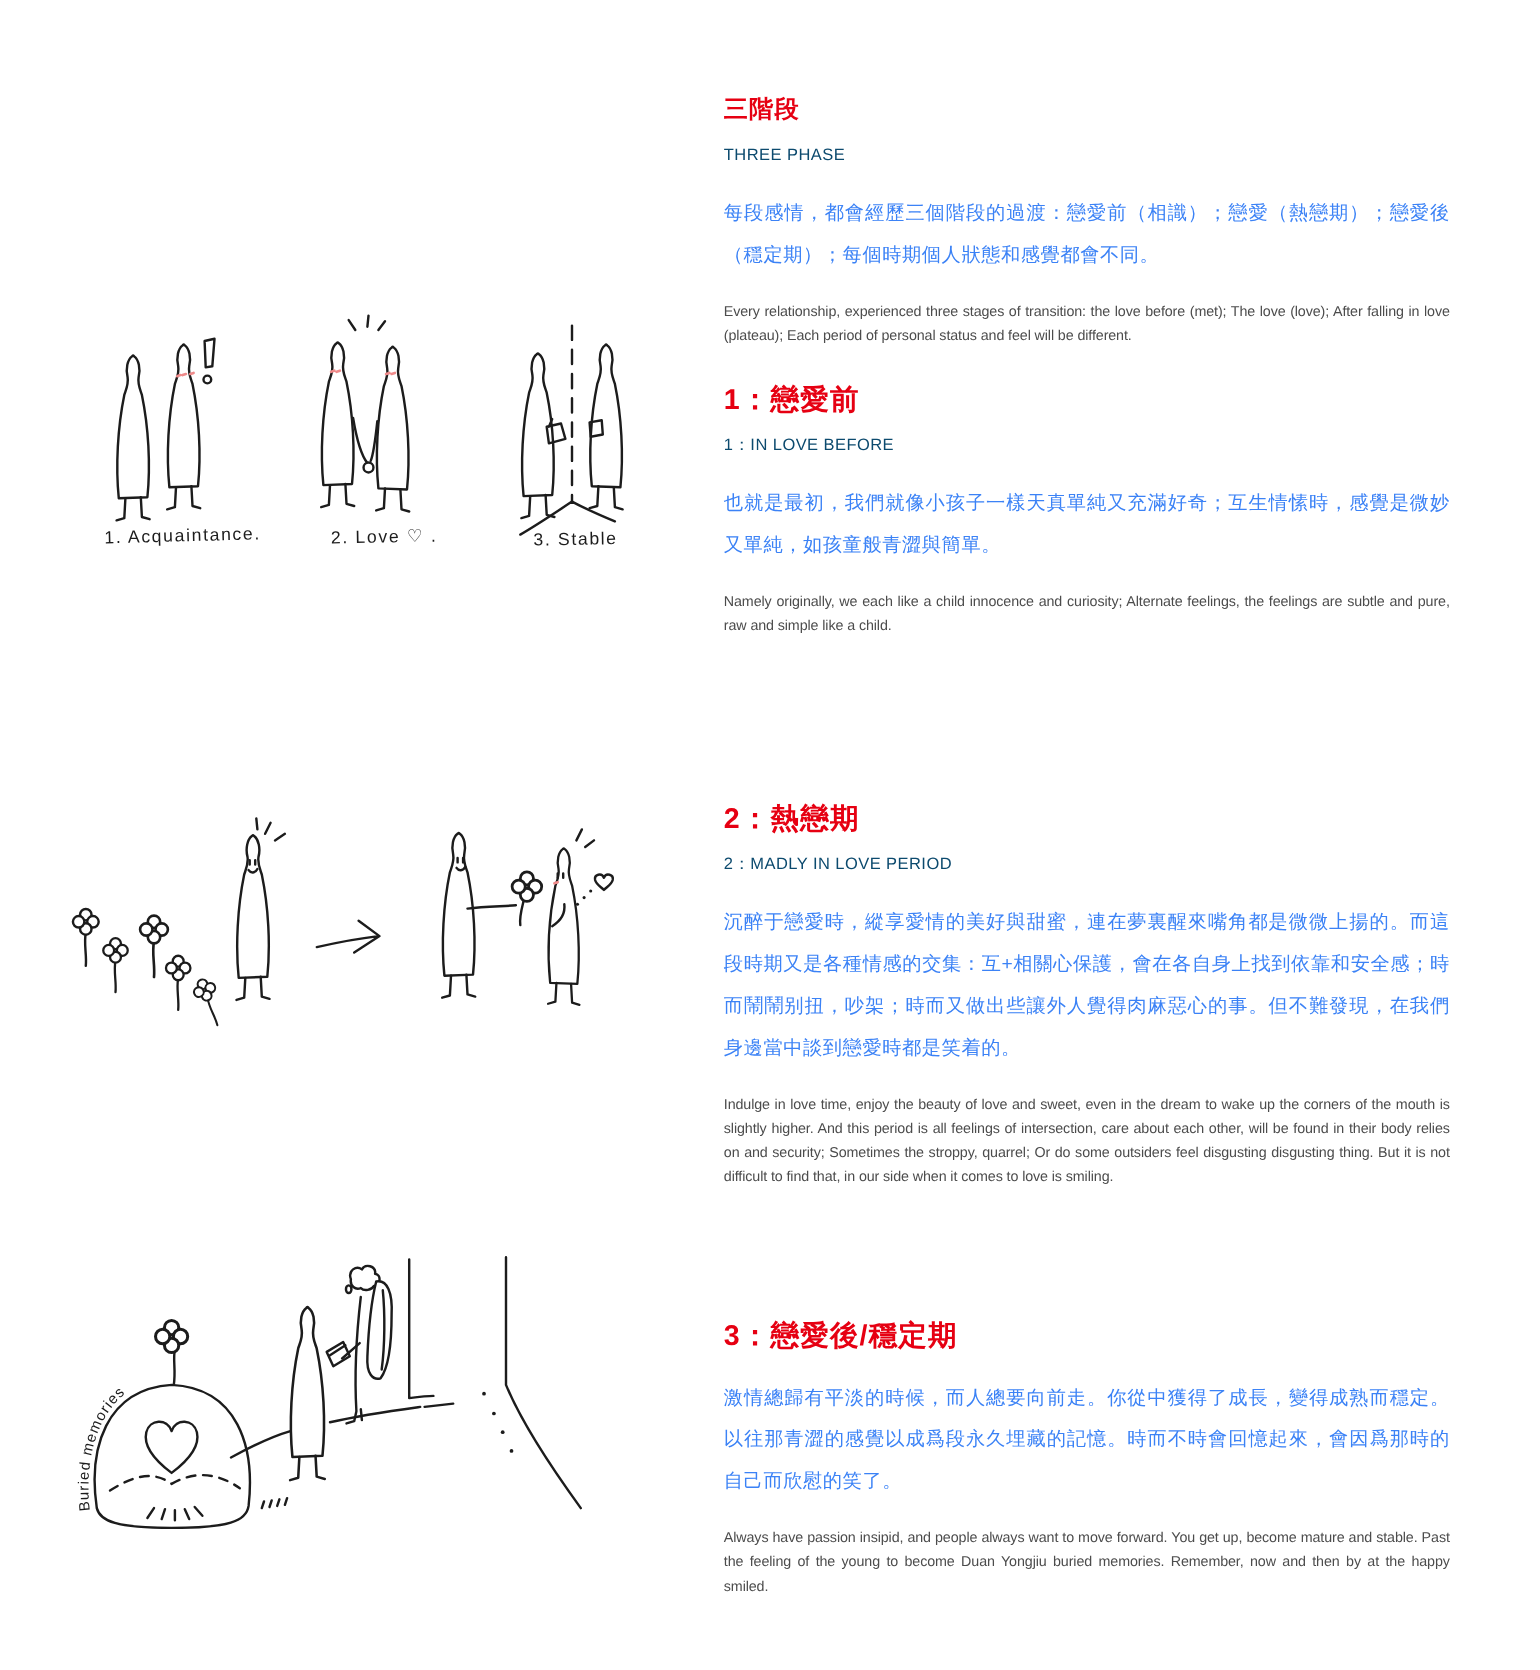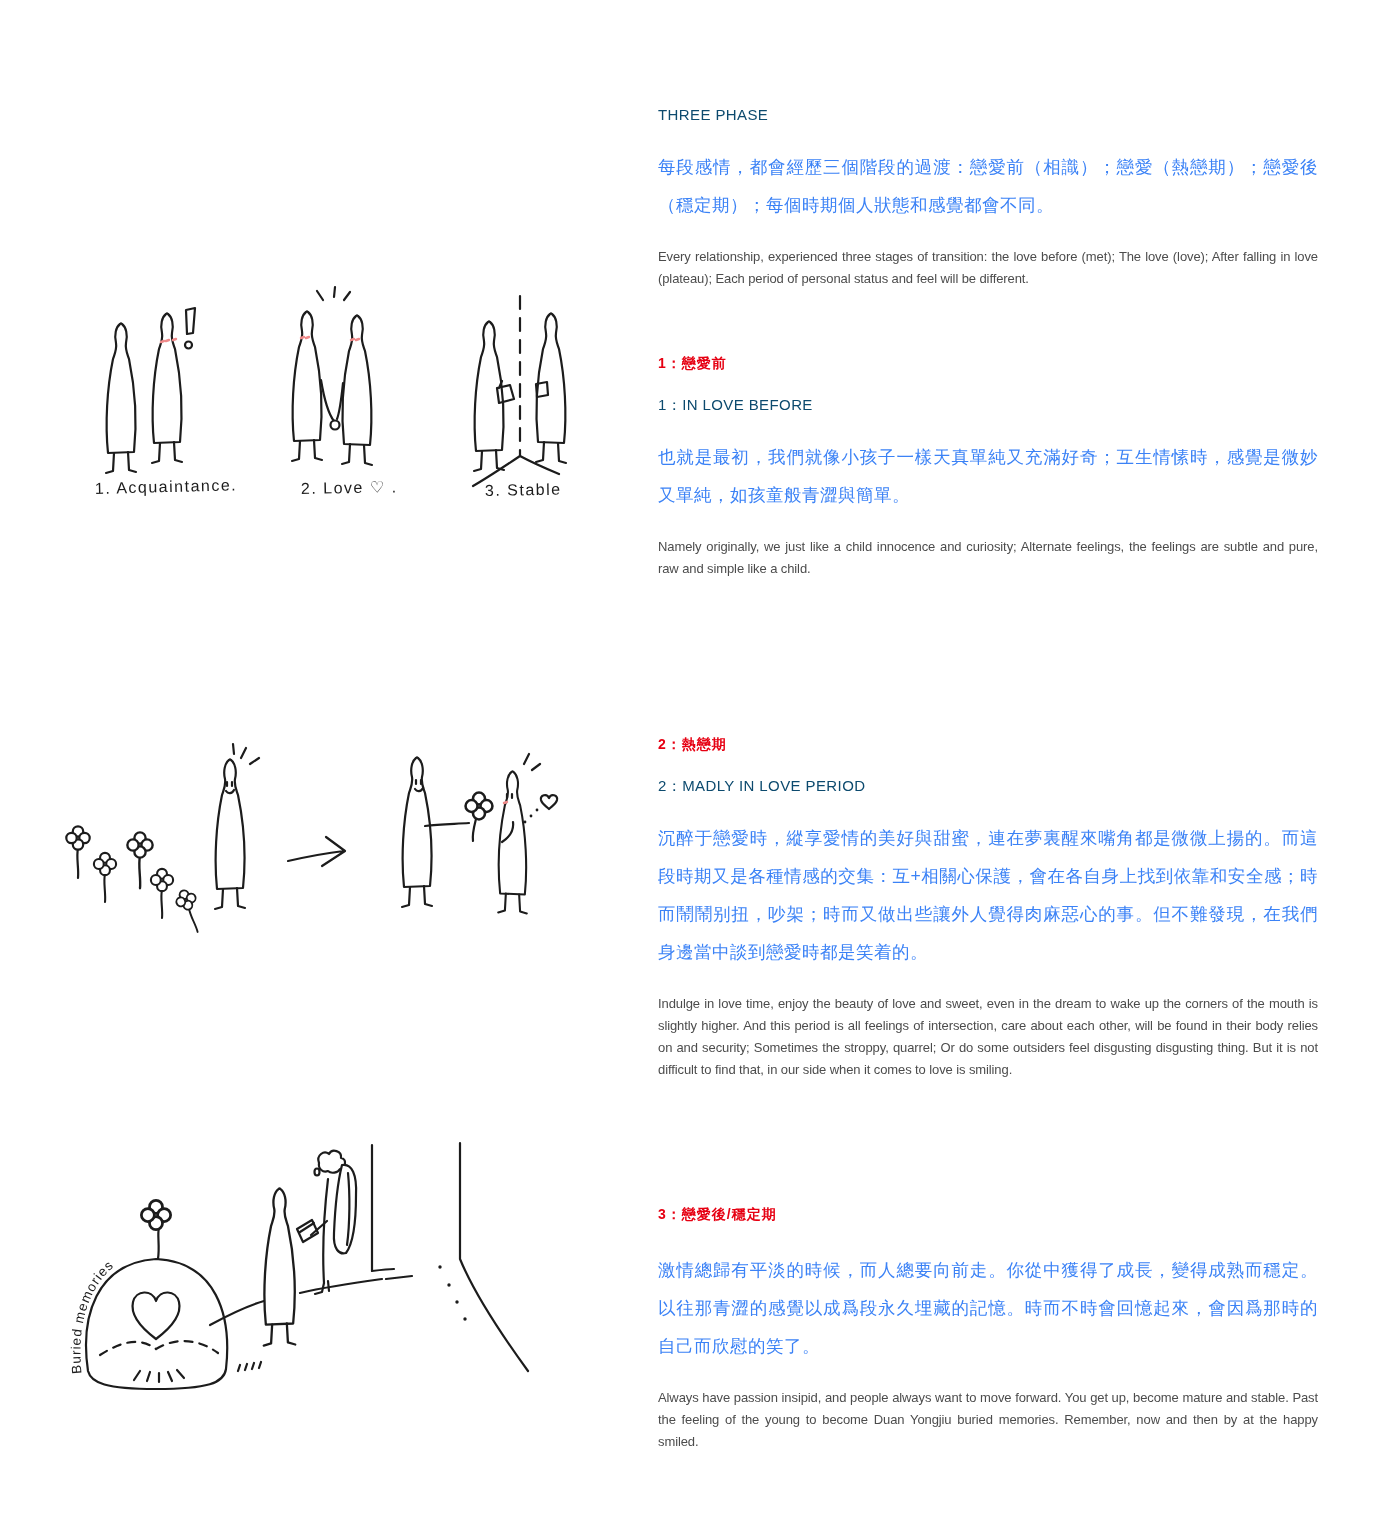--- a/index.html
+++ b/index.html
@@ -6,21 +6,21 @@
   body{
     width:1400px;height:1518px;background:#ffffff;position:relative;
     font-family:"Liberation Sans", sans-serif;
     -webkit-font-smoothing:antialiased;
   }
   .canvas{position:absolute;inset:0;overflow:hidden;}
 
   
   section.block{position:absolute;left:658px;width:660px;}
   .title-zh{
-    margin:0;color:#e60012;font-size:14px;font-weight:bold;
+    margin:0;color:#e60012;font-size:26px;font-weight:bold;
     letter-spacing:1px;line-height:26px;
   }
   .title-en{
     margin:20px 0 0 0;color:#0c4a6e;font-size:15px;font-weight:normal;
     letter-spacing:.4px;line-height:18px;
   }
   .body-zh{
     margin:24px 0 0 0;color:#3b82f6;font-size:17.5px;line-height:38px;
     letter-spacing:.5px;text-align:justify;
   }
@@ -191,30 +191,31 @@
 
       <path d="M400,10 L400,126 C414,160 444,205 468,238"></path>
       <circle class="dot" cx="380" cy="134" r="1.7"></circle>
       <circle class="dot" cx="389" cy="152" r="1.7"></circle>
       <circle class="dot" cx="397" cy="169" r="1.7"></circle>
       <circle class="dot" cx="405" cy="186" r="1.7"></circle>
     </g>
   </svg>
 
   <section class="block" style="top:86px">
+    <h1 class="title-zh" style="font-size:22px">三階段</h1>
     <div class="title-en">THREE PHASE</div>
     <p class="body-zh">每段感情，都會經歷三個階段的過渡：戀愛前（相識）；戀愛（熱戀期）；戀愛後（穩定期）；每個時期個人狀態和感覺都會不同。</p>
     <p class="body-en">Every relationship, experienced three stages of transition: the love before (met); The love (love); After falling in love (plateau); Each period of personal status and feel will be different.</p>
   </section>
 
   <section class="block" style="top:350px">
     <h2 class="title-zh">1：戀愛前</h2>
     <div class="title-en">1：IN LOVE BEFORE</div>
     <p class="body-zh">也就是最初，我們就像小孩子一樣天真單純又充滿好奇；互生情愫時，感覺是微妙又單純，如孩童般青澀與簡單。</p>
-    <p class="body-en">Namely originally, we just like a child innocence and curiosity; Alternate feelings, the feelings are subtle and pure, raw and simple like a child.</p>
+    <p class="body-en">Namely originally, we each like a child innocence and curiosity; Alternate feelings, the feelings are subtle and pure, raw and simple like a child.</p>
   </section>
 
   <section class="block" style="top:731px">
     <h2 class="title-zh">2：熱戀期</h2>
     <div class="title-en">2：MADLY IN LOVE PERIOD</div>
     <p class="body-zh">沉醉于戀愛時，縱享愛情的美好與甜蜜，連在夢裏醒來嘴角都是微微上揚的。而這段時期又是各種情感的交集：互+相關心保護，會在各自身上找到依靠和安全感；時而鬧鬧别扭，吵架；時而又做出些讓外人覺得肉麻惡心的事。但不難發現，在我們身邊當中談到戀愛時都是笑着的。</p>
     <p class="body-en">Indulge in love time, enjoy the beauty of love and sweet, even in the dream to wake up the corners of the mouth is slightly higher. And this period is all feelings of intersection, care about each other, will be found in their body relies on and security; Sometimes the stroppy, quarrel; Or do some outsiders feel disgusting disgusting thing. But it is not difficult to find that, in our side when it comes to love is smiling.</p>
   </section>
 
   <section class="block" style="top:1201px">

